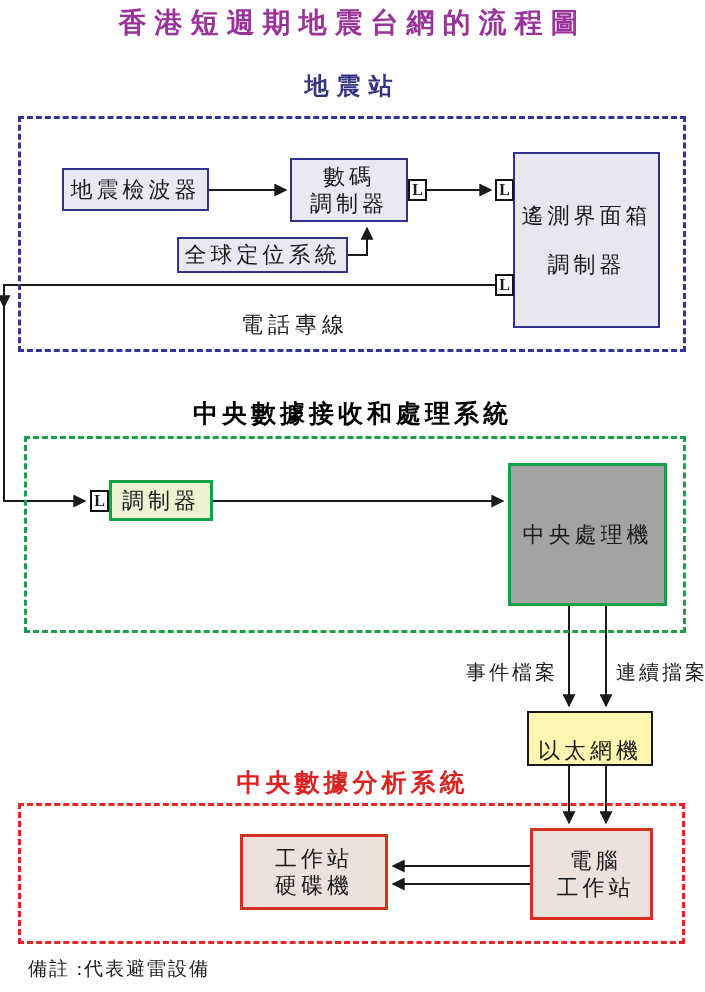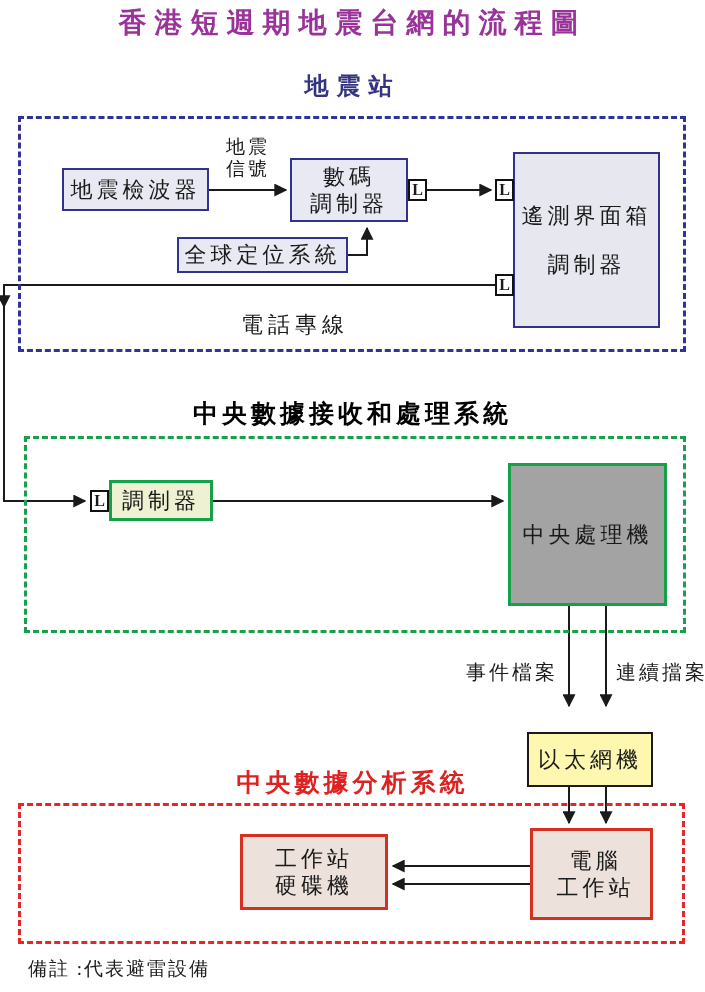--- a/index.html
+++ b/index.html
@@ -71,24 +71,20 @@
   <div class="abs heading sec-head" style="top:766px;color:#dd2222;">中央數據分析系統</div>
 
   <div class="frame frame-navy"></div>
   <div class="frame frame-green"></div>
   <div class="frame frame-red"></div>
 
   <div class="node navy-node" style="left:62px;top:168px;width:147px;height:43px;">
     <div>地震檢波器</div>
   </div>
 
-  <div class="flow-label" style="left:206px;top:136px;width:84px;font-size:19px;">
-    <div>地震</div>
-    <div>信號</div>
-  </div>
 
   <div class="node navy-node" style="left:290px;top:158px;width:118px;height:64px;">
     <div>數碼</div>
     <div>調制器</div>
   </div>
 
   <div class="node navy-node" style="left:177px;top:237px;width:171px;height:36px;">
     <div>全球定位系統</div>
   </div>
 
@@ -116,21 +112,21 @@
     <div>調制器</div>
   </div>
 
   <div class="node green-node" style="left:508px;top:463px;width:159px;height:143px;background:#a3a3a3;">
     <div>中央處理機</div>
   </div>
 
   <div class="flow-label" style="left:464px;top:661px;width:96px;">事件檔案</div>
   <div class="flow-label" style="left:614px;top:661px;width:96px;">連續擋案</div>
 
-  <div class="node yellow-node" style="left:527px;top:732px;width:126px;height:55px;">
+  <div class="node yellow-node" style="left:527px;top:711px;width:126px;height:55px;justify-content:flex-end;">
     <div>以太網機</div>
   </div>
 
   <div class="node red-node" style="left:240px;top:834px;width:148px;height:76px;">
     <div>工作站</div>
     <div>硬碟機</div>
   </div>
 
   <div class="node red-node" style="left:530px;top:828px;width:123px;height:92px;padding-left:8px;">
     <div>電腦</div>

